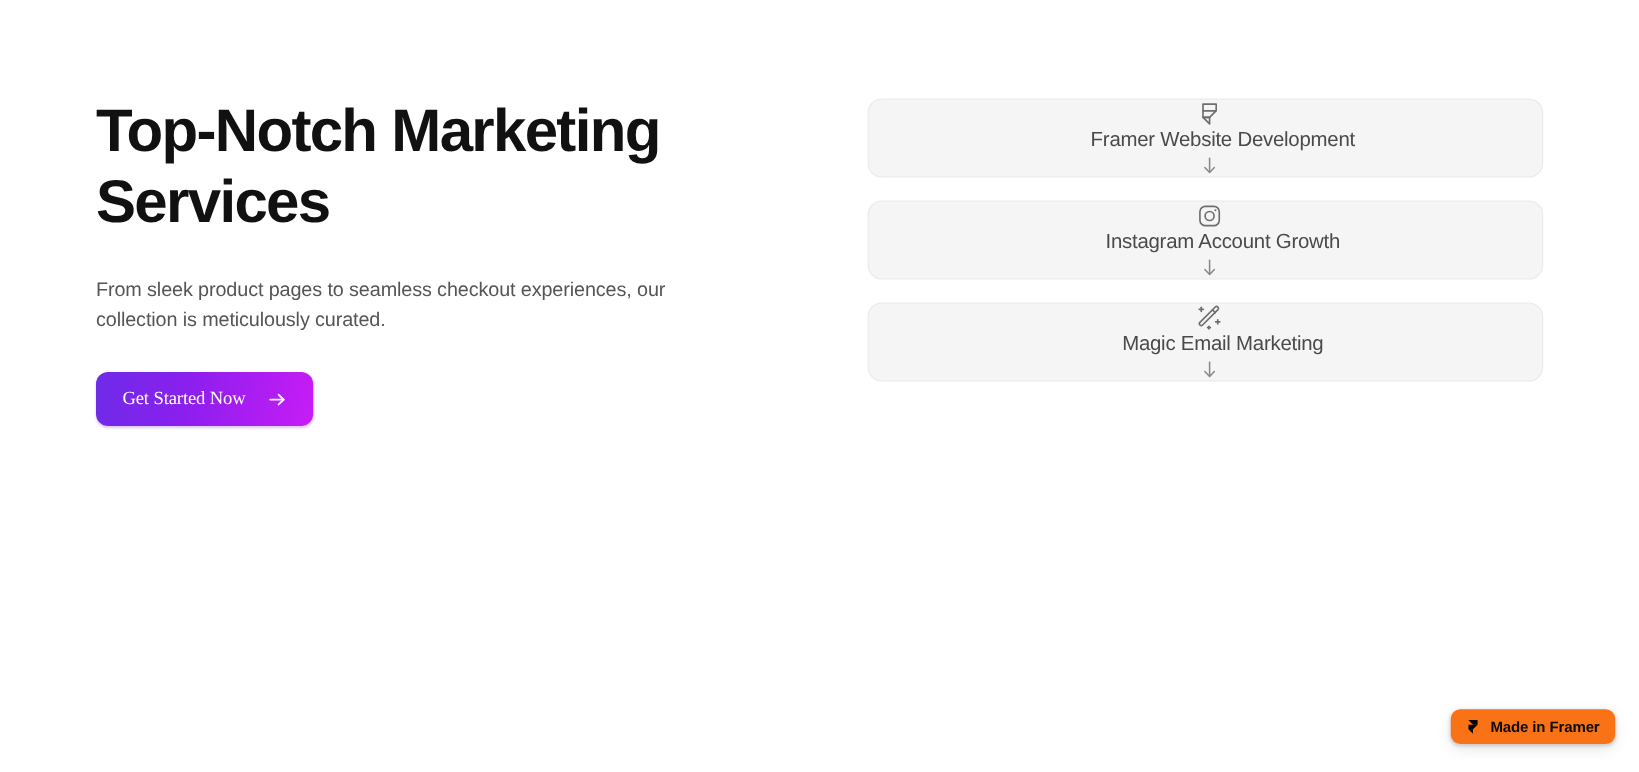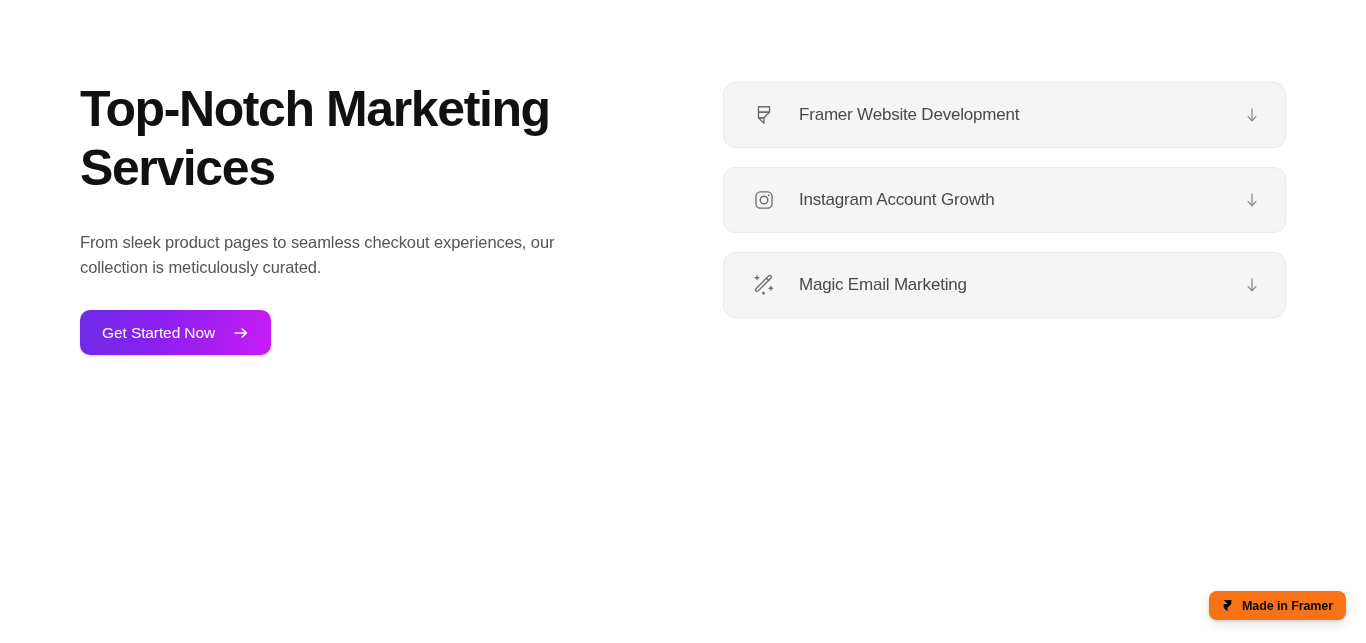--- a/index.html
+++ b/index.html
@@ -61,21 +61,21 @@
     background: linear-gradient(100deg, #6E2BE8 0%, #8B1FEE 42%, #C81CF5 100%);
     color: #ffffff;
     font-family: "Liberation Sans", sans-serif;
     font-size: 15.5px;
     font-weight: 400;
     letter-spacing: -0.1px;
     cursor: pointer;
     box-shadow: 0 1px 2px rgba(110, 43, 232, 0.25);
   }
 
-  .cta-label { white-space: nowrap; }
+  .cta-label { white-space: nowrap; font-family: Liberation Serif, serif; }
 
   .cta-arrow {
     display: inline-flex;
     align-items: center;
     justify-content: center;
     width: 16px;
     height: 16px;
   }
 
   
@@ -92,20 +92,21 @@
   .accordion-row {
     position: relative;
     height: 66px;
     border-radius: 12px;
     background: #F5F5F5;
     border: 1px solid #EAEAEA;
     display: flex;
     align-items: center;
     padding: 0 22px 0 28px;
     cursor: pointer;
+    flex-direction: column;
   }
 
   .row-icon {
     flex: 0 0 auto;
     width: 24px;
     height: 24px;
     display: inline-flex;
     align-items: center;
     justify-content: center;
     color: #6E6E6E;

